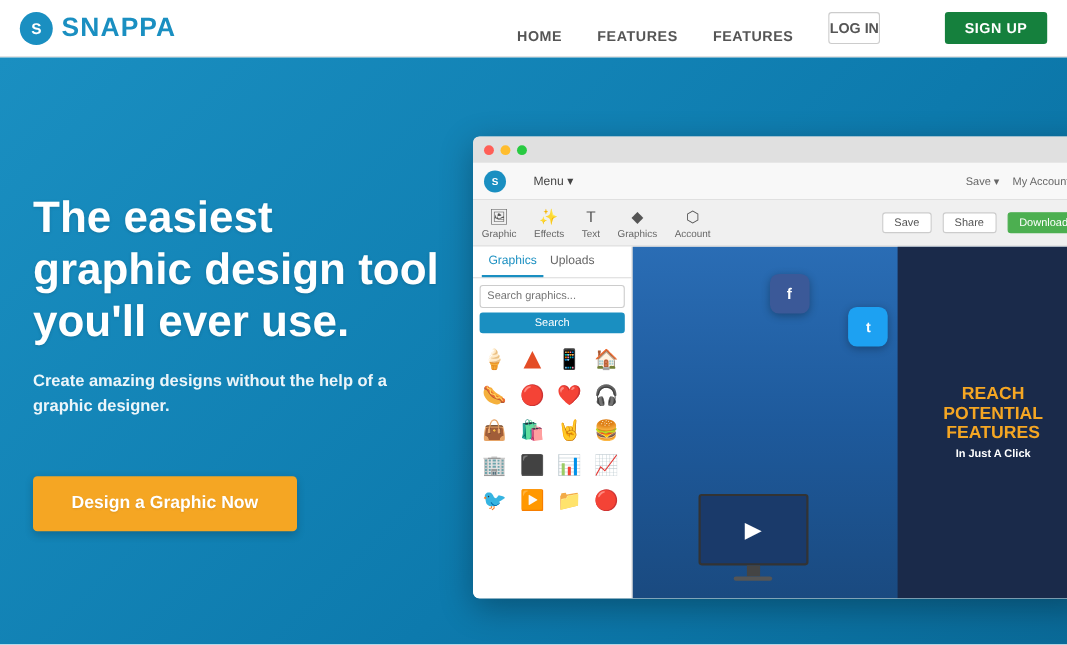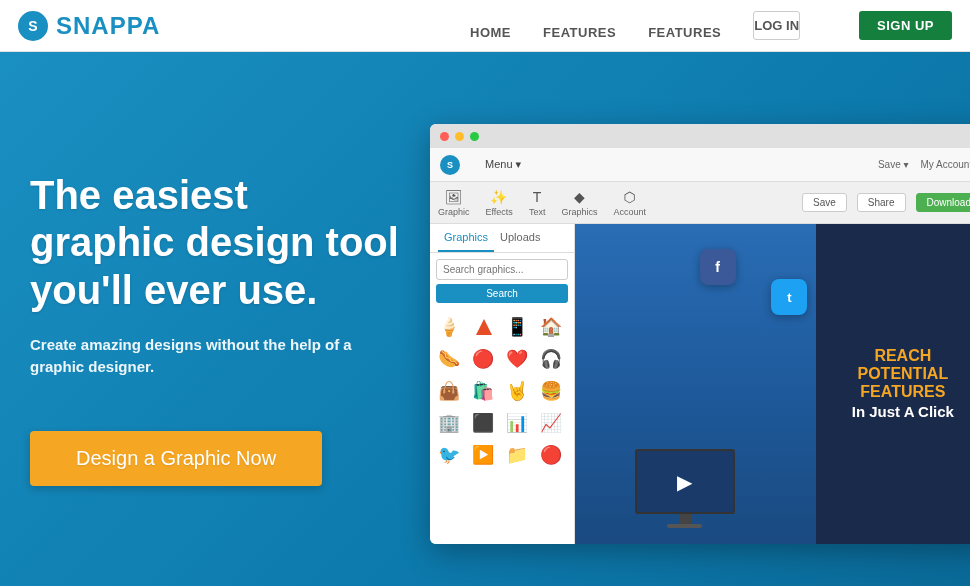--- a/index.html
+++ b/index.html
@@ -98,23 +98,23 @@
       color: rgba(255,255,255,0.92);
       font-size: 15px;
       line-height: 1.5;
       margin-bottom: 52px;
       font-weight: 700;
     }
     .cta-button {
       display: inline-block;
       background: #f5a623;
       color: #fff;
-      font-size: 20px;
-      font-weight: 400;
-      padding: 16px 46px;
+      font-size: 16px;
+      font-weight: 700;
+      padding: 16px 35px;
       border-radius: 4px;
       cursor: pointer;
       border: none;
       text-shadow: 0 1px 2px rgba(0,0,0,0.1);
       box-shadow: 0 3px 8px rgba(0,0,0,0.2);
     }
 
     
     .hero-right {
       flex: 1;
@@ -330,21 +330,21 @@
     }
     .reach-text {
       color: #f5a623;
       font-size: 16px;
       font-weight: 900;
       text-align: center;
       line-height: 1.1;
     }
     .reach-sub {
       color: #fff;
-      font-size: 15px;
+      font-size: 10px;
       margin-top: 4px;
     }
 
     .monitor-graphic {
       position: absolute;
       left: 12%;
       bottom: 15px;
       width: 120px;
       height: 80px;
     }

